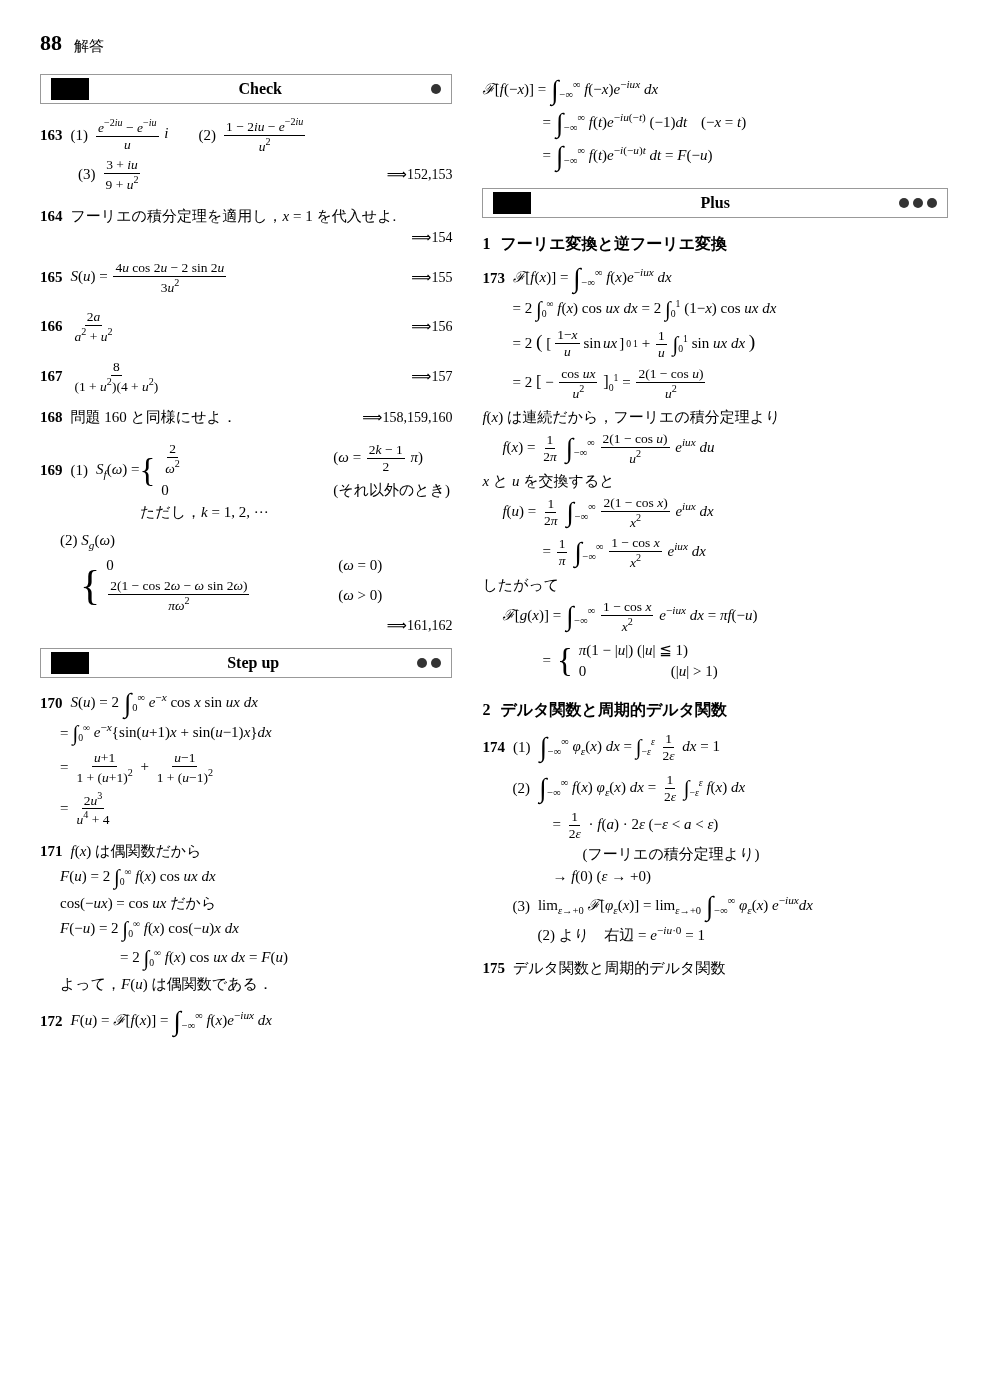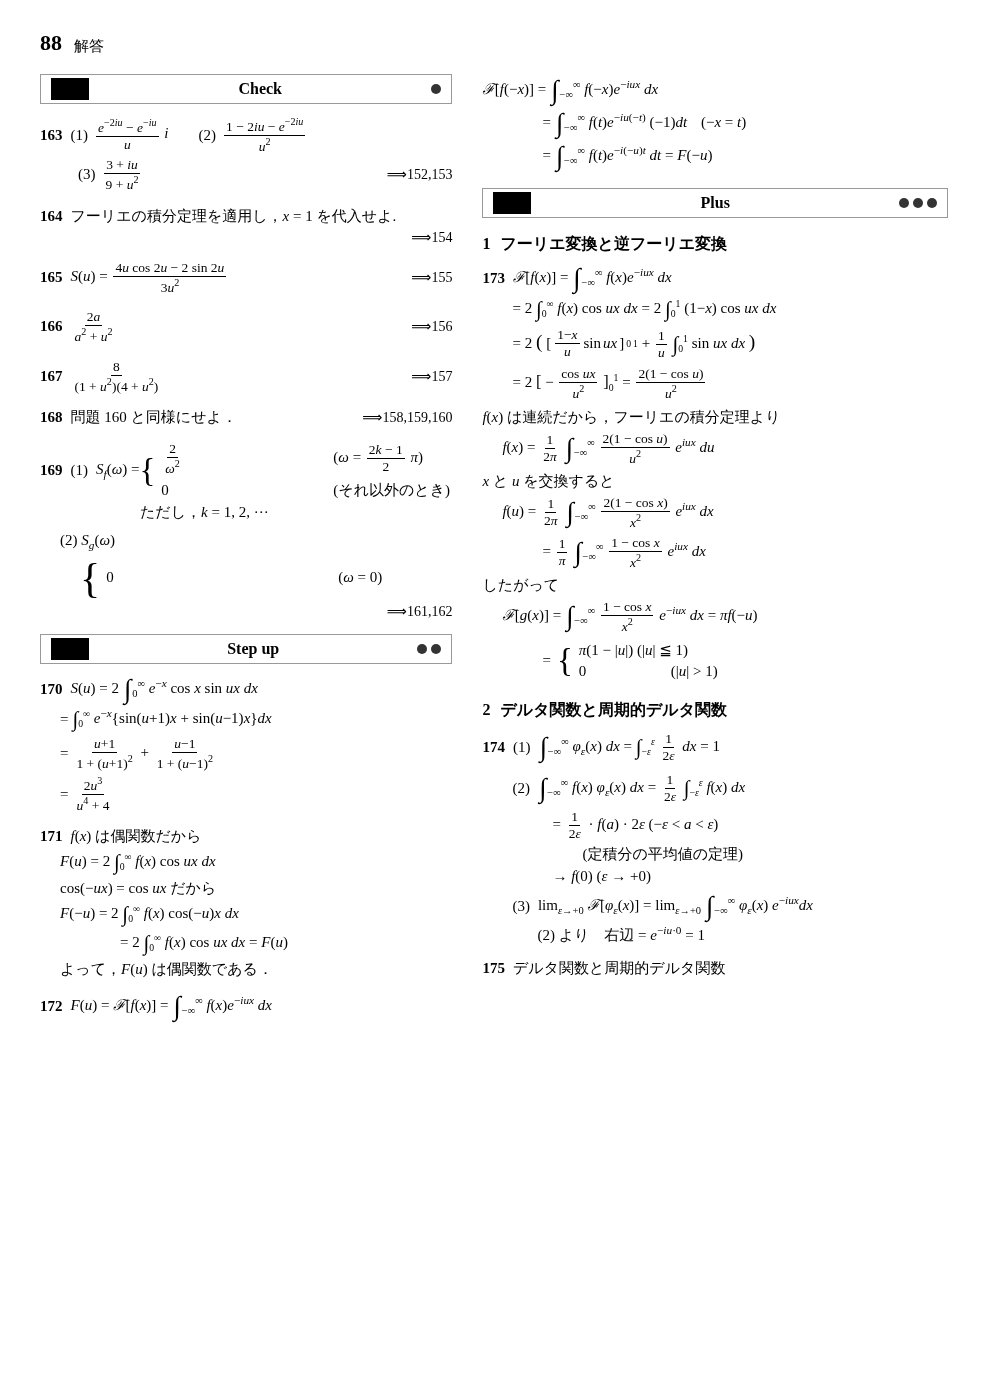--- a/index.html
+++ b/index.html
@@ -313,20 +313,29 @@
         <span>(2)  <i>S</i><sub><i>g</i></sub>(<i>ω</i>)</span>
       </div>
       <div style="margin-left: 40px; margin-top: 6px;">
         <div class="piecewise">
           <span class="brace" style="font-size:2.8em;">{</span>
           <div class="piecewise-cases">
             <div class="piecewise-row">
               <span class="piecewise-val" style="min-width:220px;">0</span>
               <span class="piecewise-cond">(<i>ω</i> = 0)</span>
             </div>
+            <div class="piecewise-row">
+              <span class="piecewise-val" style="min-width:220px;">
+                <span class="frac">
+                  <span class="num">2(1 − cos 2<i>ω</i> − <i>ω</i> sin 2<i>ω</i>)</span>
+                  <span class="den"><i>πω</i><sup>2</sup></span>
+                </span>
+              </span>
+              <span class="piecewise-cond">(<i>ω</i> &gt; 0)</span>
+            </div>
           </div>
         </div>
       </div>
       <div class="eq-row" style="justify-content: flex-end; margin-top:4px;">
         <span class="arrow-ref">⟹161,162</span>
       </div>
     </div>
 
     <div class="header-bar" style="margin-top:10px;">
       <span class="black-box"></span>
@@ -644,21 +653,21 @@
         <span>
           =
           <span class="frac">
               <span class="num">1</span>
               <span class="den">2<i>ε</i></span>
             </span>
           · <i>f</i>(<i>a</i>) · 2<i>ε</i>   (−<i>ε</i> &lt; <i>a</i> &lt; <i>ε</i>)
         </span>
       </div>
       <div class="eq-row" style="margin-left:100px; margin-top:2px;">
-        <span>(定積分の平均値の定理)</span>
+        <span>(フーリエの積分定理より)</span>
       </div>
       <div class="eq-row" style="margin-left:70px; margin-top:4px;">
         <span>→ <i>f</i>(0)   (<i>ε</i> → +0)</span>
       </div>
       <div class="eq-row" style="margin-top:8px; margin-left:30px;">
         <span>(3)</span>
         <span style="margin-left:8px;">
           lim<sub style="font-size:0.7em;"><i>ε</i>→+0</sub> <i>ℱ</i>[<i>φ</i><sub><i>ε</i></sub>(<i>x</i>)] = 
           lim<sub style="font-size:0.7em;"><i>ε</i>→+0</sub>
           <span class="integral">∫</span><sub style="font-size:0.7em;">−∞</sub><sup style="font-size:0.7em;">∞</sup>

